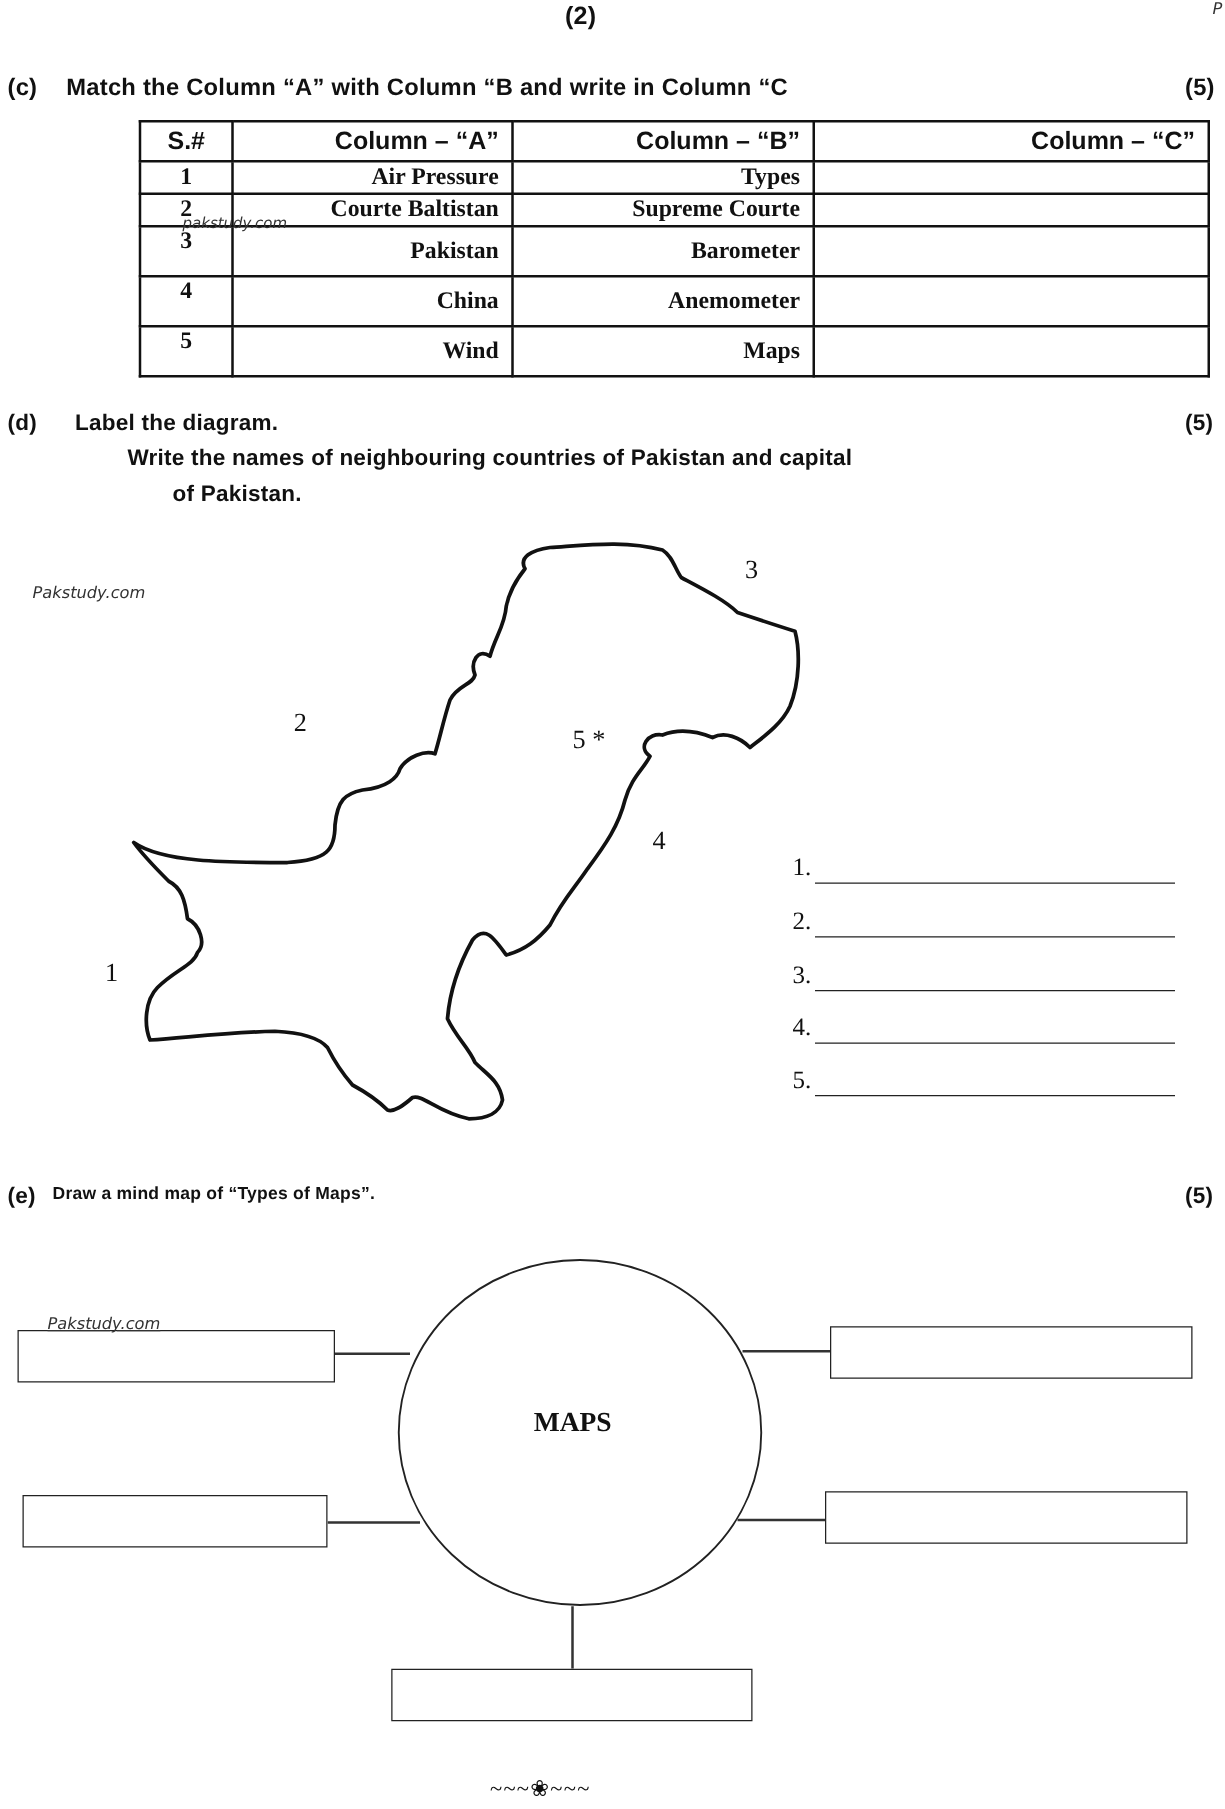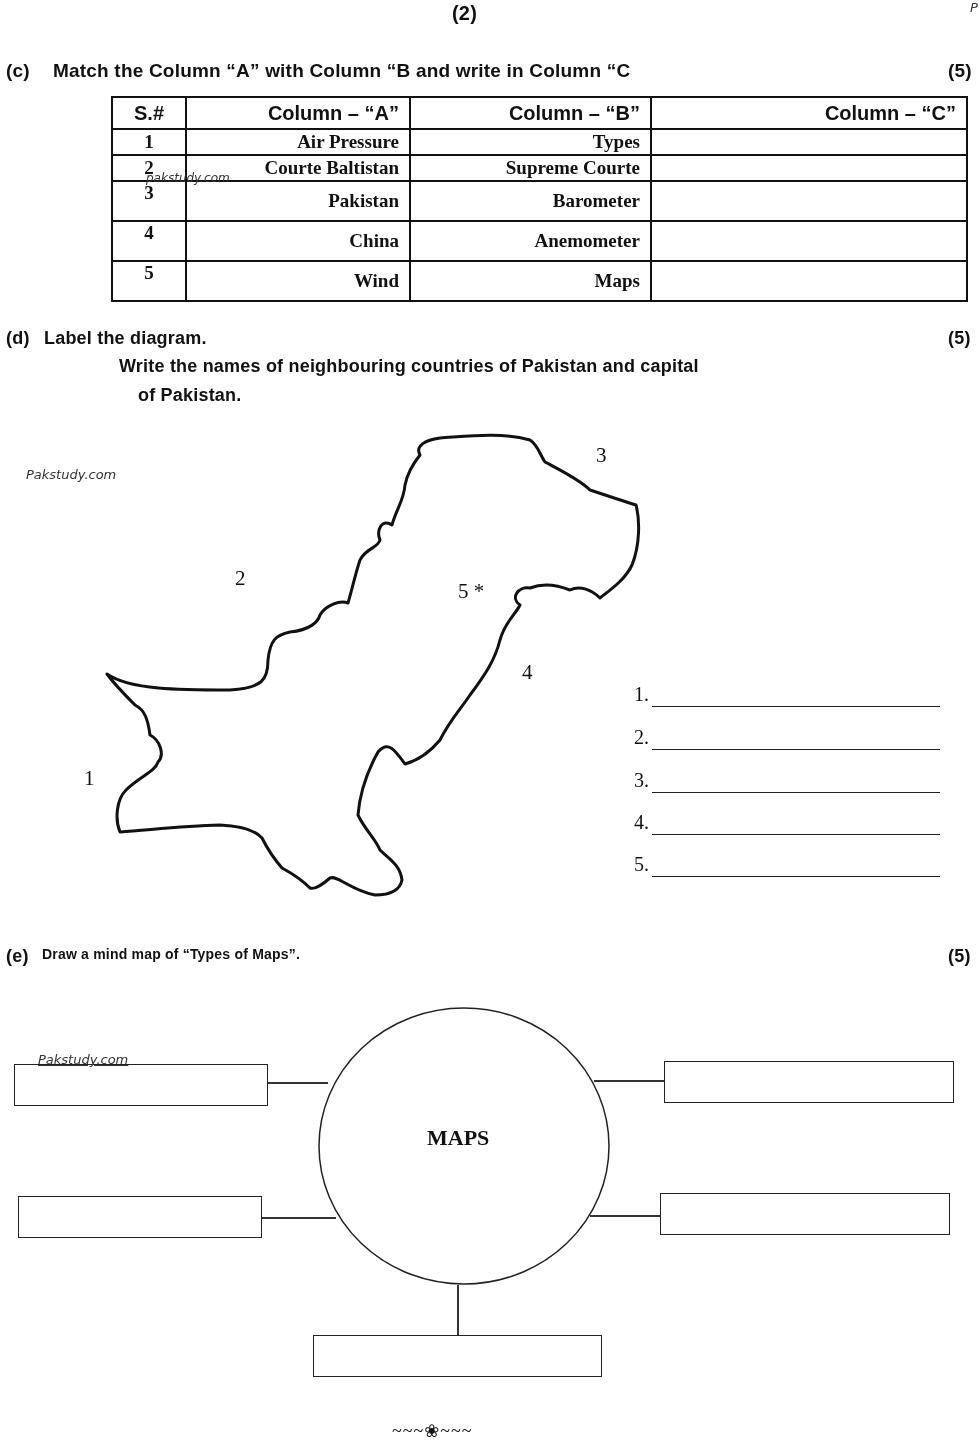--- a/index.html
+++ b/index.html
@@ -67,23 +67,23 @@
       <td class="sn" style="vertical-align:top;">5</td>
       <td>Wind</td>
       <td>Maps</td>
       <td></td>
     </tr>
   </tbody>
 </table>
 <div class="abs wm" style="left:146px; top:171px; font-size:12px;">pakstudy.com</div>
 
 <div class="abs hd" style="left:6px; top:328px; font-size:18px;">(d)</div>
-<div class="abs hd" style="left:44px; top:328px; font-size:18px;">Label the diagram.</div>
+<div class="abs hd" style="left:60px; top:328px; font-size:18px;">Label the diagram.</div>
 <div class="abs hd" style="left:948px; top:328px; font-size:18px;">(5)</div>
-<div class="abs hd" style="left:102px; top:356px; font-size:18px;margin-left:17px;">Write the names of neighbouring countries of Pakistan and capital</div>
+<div class="abs hd" style="left:102px; top:356px; font-size:18px;">Write the names of neighbouring countries of Pakistan and capital</div>
 <div class="abs hd" style="left:102px; top:385px; font-size:18px;margin-left:36px;">of Pakistan.</div>
 
 <div class="abs wm" style="left:26px; top:467px;">Pakstudy.com</div>
 
 <svg class="abs" style="left:0; top:0;" width="980" height="960" viewBox="0 0 980 960">
   <path d="M107,674 C130,690 180,690 230,690 C262,688 268,680 268,660 C270,640 276,635 290,632 C310,630 318,622 320,615 C326,605 340,600 348,603 C352,590 355,575 360,560 C366,548 378,548 380,540 C376,530 382,518 392,525 C396,510 404,500 405,485 C408,470 416,460 420,455 C415,446 425,440 440,438 C470,436 500,432 530,440 C538,445 540,455 545,462 C560,470 580,480 590,490 C605,495 620,500 636,505 C640,520 640,545 632,565 C625,580 610,590 600,598 C592,590 580,585 570,590 C560,586 545,582 530,588 C518,586 510,598 520,605 C515,615 505,622 500,640 C495,660 485,675 470,695 C460,710 450,720 440,740 C430,752 420,760 405,764 C395,750 388,740 378,752 C368,770 360,790 358,815 C365,830 375,838 380,850 C390,860 400,865 402,880 C400,890 390,895 375,895 C350,890 338,875 330,878 C322,885 315,890 310,888 C302,880 295,875 282,868 C275,860 268,850 262,838 C255,830 240,826 220,825 C180,826 150,830 120,832 C115,820 116,800 126,790 C140,776 155,772 158,762 C165,755 160,740 150,735 C148,720 145,710 135,705 C125,695 115,685 107,674 Z" fill="none" stroke="#111" stroke-width="3" stroke-linejoin="round"></path>
 </svg>
 
 <div class="abs serif" style="left:84px; top:766px; font-size:21px;">1</div>
 <div class="abs serif" style="left:235px; top:566px; font-size:21px;">2</div>

